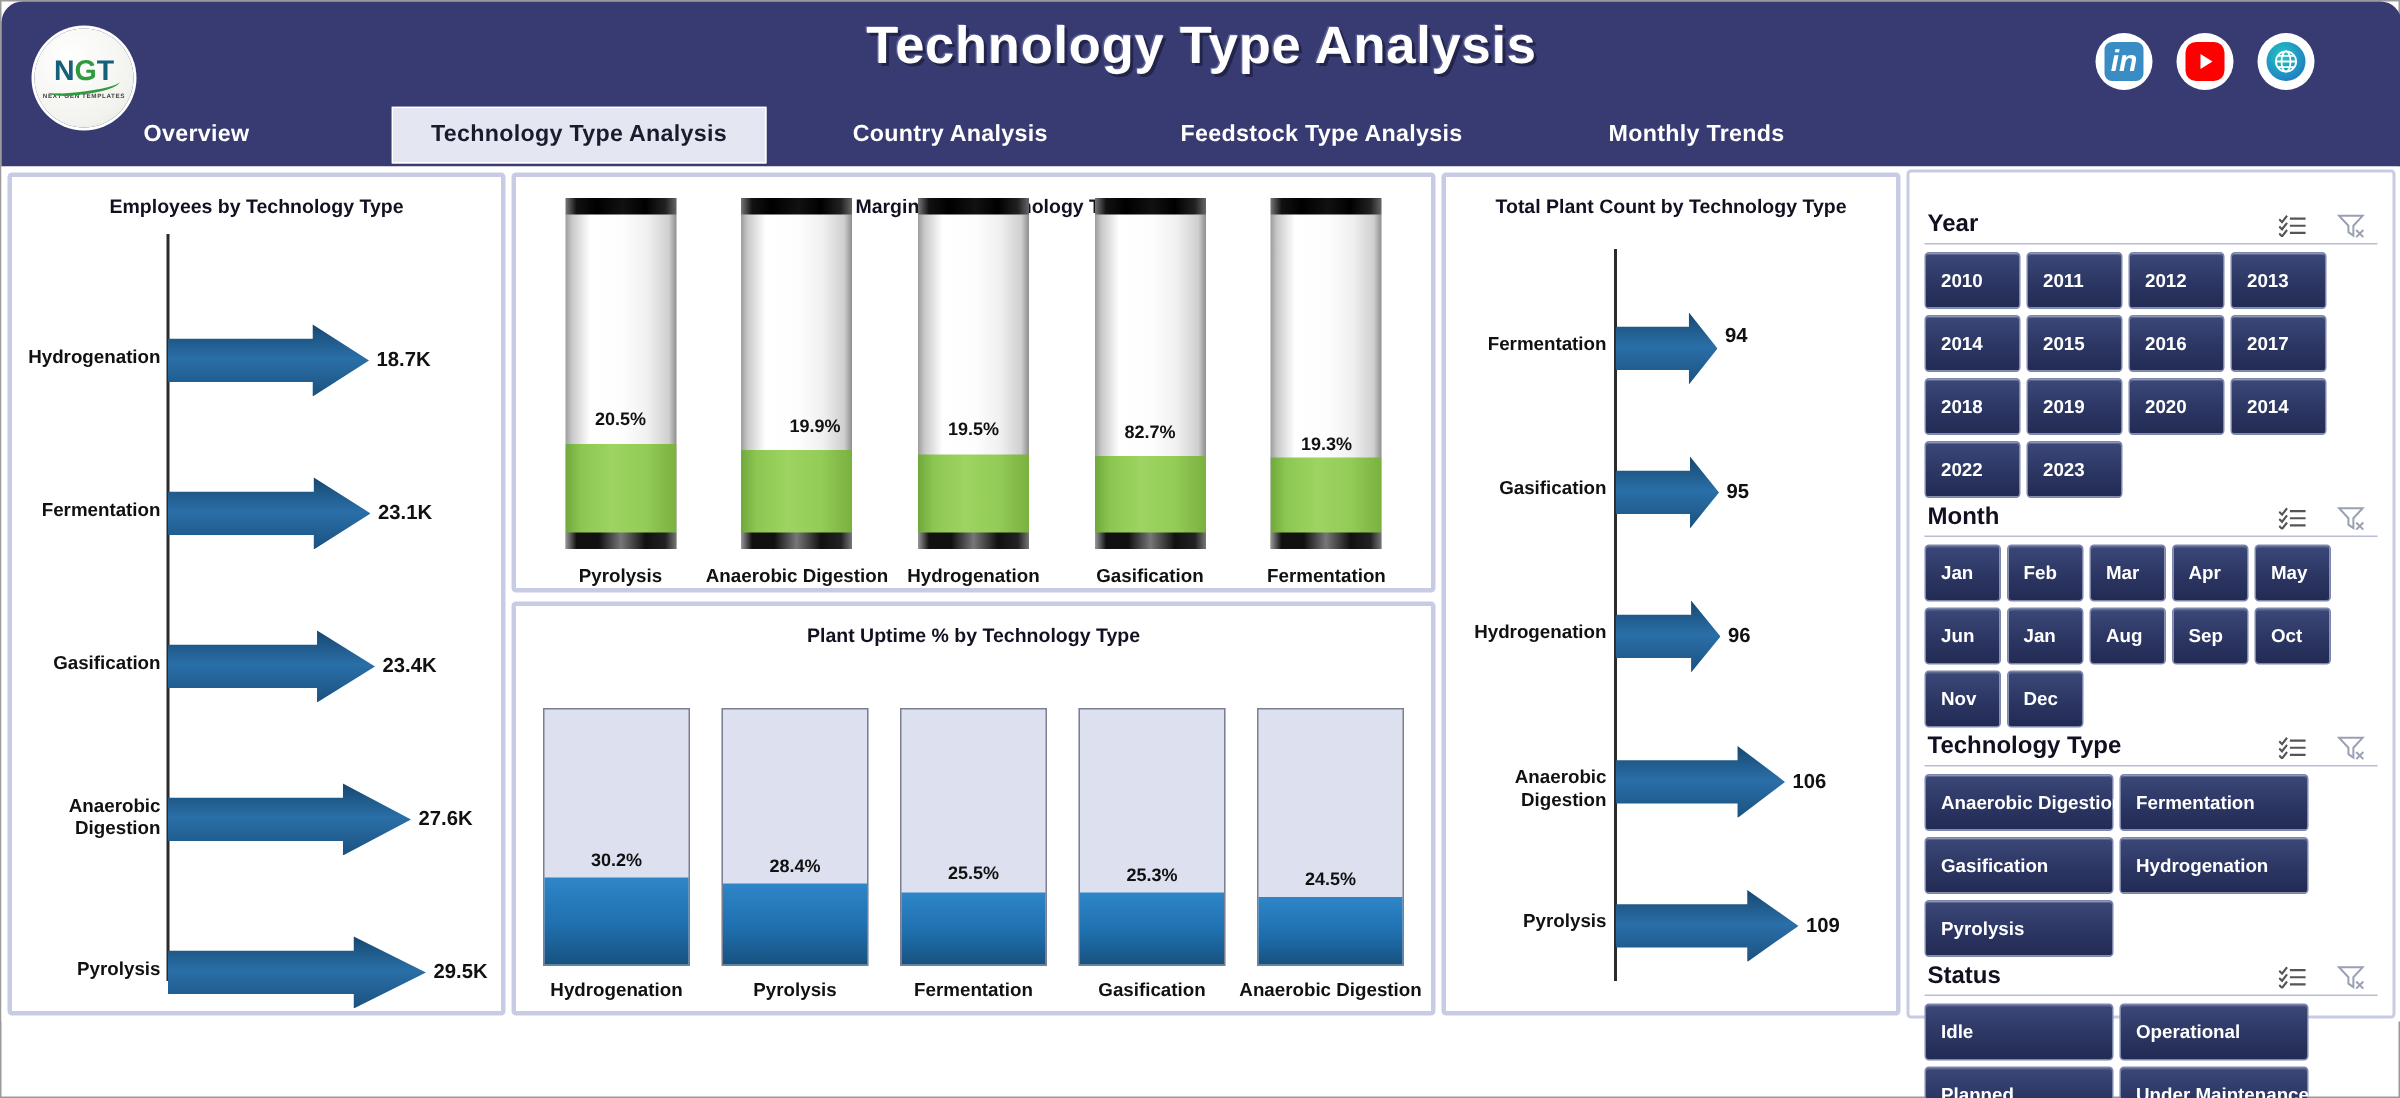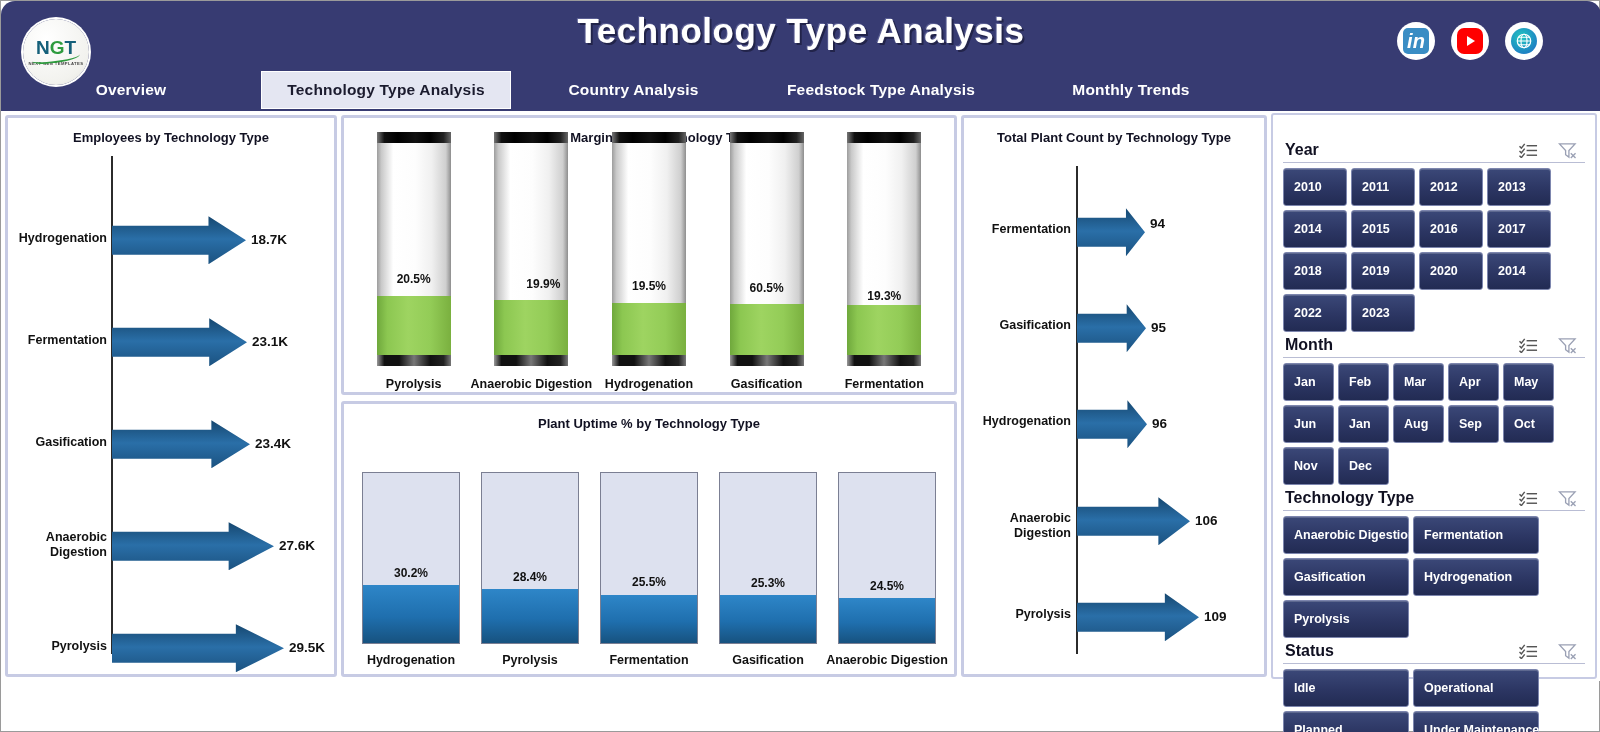--- a/index.html
+++ b/index.html
@@ -349,21 +349,21 @@
             <div class="cyl-lbl" style="bottom:31%;">19.5%</div>
             <div class="cyl-cap-bot"></div>
           </div>
           <div class="cyl-cat">Hydrogenation</div>
         </div>
 
         <div class="cyl-col">
           <div class="cyl">
             <div class="cyl-cap-top"></div>
             <div class="cyl-fill" style="height:26.5%;"></div>
-            <div class="cyl-lbl" style="bottom:30.5%;">60.5%</div>
+            <div class="cyl-lbl" style="bottom:30.5%;">82.7%</div>
             <div class="cyl-cap-bot"></div>
           </div>
           <div class="cyl-cat">Gasification</div>
         </div>
 
         <div class="cyl-col">
           <div class="cyl">
             <div class="cyl-cap-top"></div>
             <div class="cyl-fill" style="height:26%;"></div>
             <div class="cyl-lbl" style="bottom:27%;">19.3%</div>

